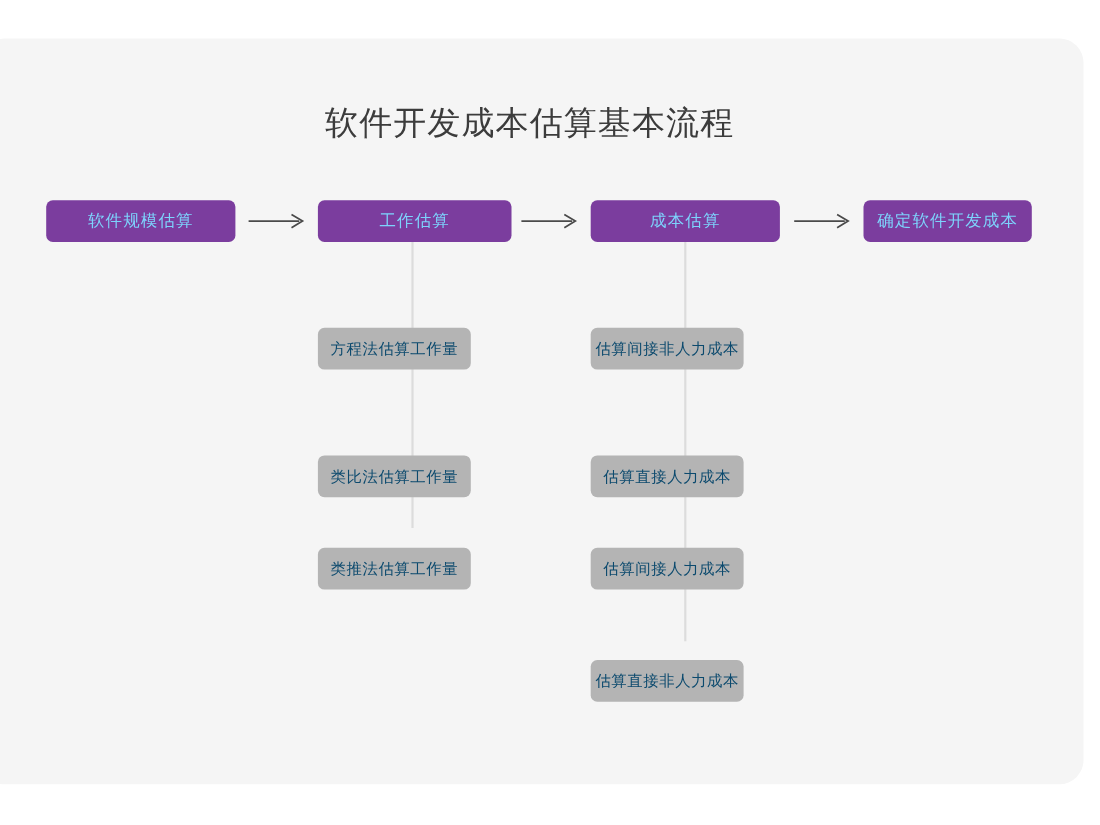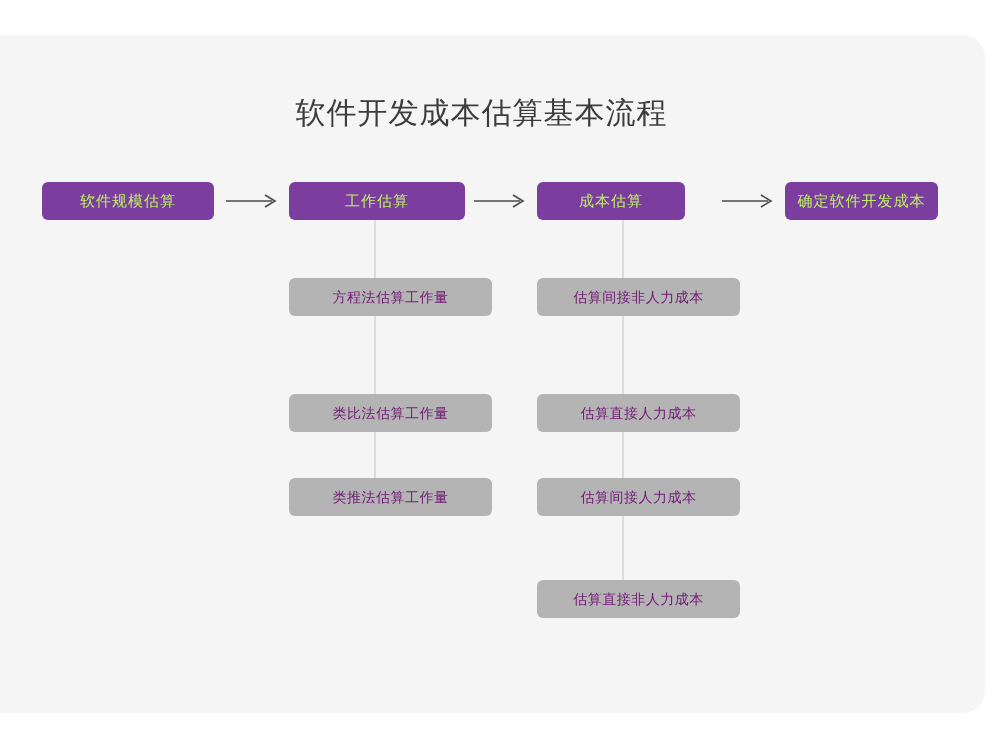--- a/index.html
+++ b/index.html
@@ -47,30 +47,30 @@
     padding-left: 35px;
   }
 
   
   .node-primary {
     position: absolute;
     top: 182px;
     height: 38px;
     background: #7b3d9e;
     border-radius: 6px;
-    color: #bef264;
+    color: #7dd3fc;
     font-size: 15px;
     line-height: 38px;
     text-align: center;
     letter-spacing: 1px;
     white-space: nowrap;
   }
   .p0 { left: 42px;  width: 172px; }
   .p1 { left: 289px; width: 176px; }
-  .p2 { left: 537px; width: 148px; }
+  .p2 { left: 537px; width: 172px; }
   .p3 { left: 785px; width: 153px; }
 
   
   .arrow {
     position: absolute;
     top: 193px;
     width: 54px;
     height: 16px;
   }
   .a0 { left: 225px; }
@@ -83,30 +83,31 @@
     position: absolute;
     width: 2px;
     background: #dcdcdc;
   }
   .spine-col2 { left: 374px; top: 220px; height: 260px; }
   .spine-col3 { left: 622px; top: 220px; height: 363px; }
 
   
   .node-secondary {
     position: absolute;
-    width: 203px;
+    width: 139px;
     height: 38px;
     background: #b4b4b4;
     border-radius: 6px;
-    color: #701a75;
+    color: #0c4a6e;
     font-size: 14px;
     line-height: 38px;
     text-align: center;
     letter-spacing: 0.5px;
     white-space: nowrap;
+    margin-top: 20px;
   }
   .c2 { left: 289px; }
   .c3 { left: 537px; }
   .r0 { top: 278px; }
   .r1 { top: 394px; }
   .r2 { top: 478px; }
   .r3 { top: 580px; }
 </style>
 </head>
 <body>

